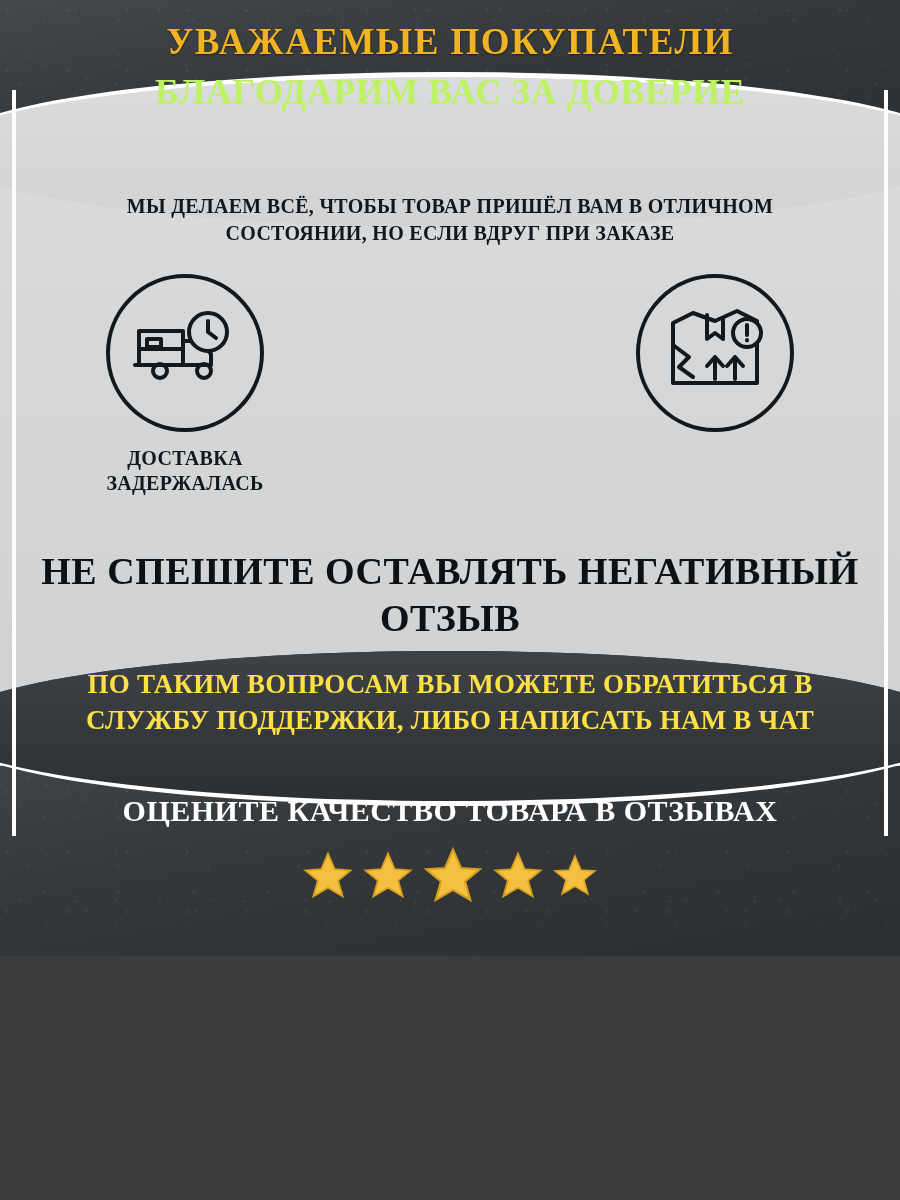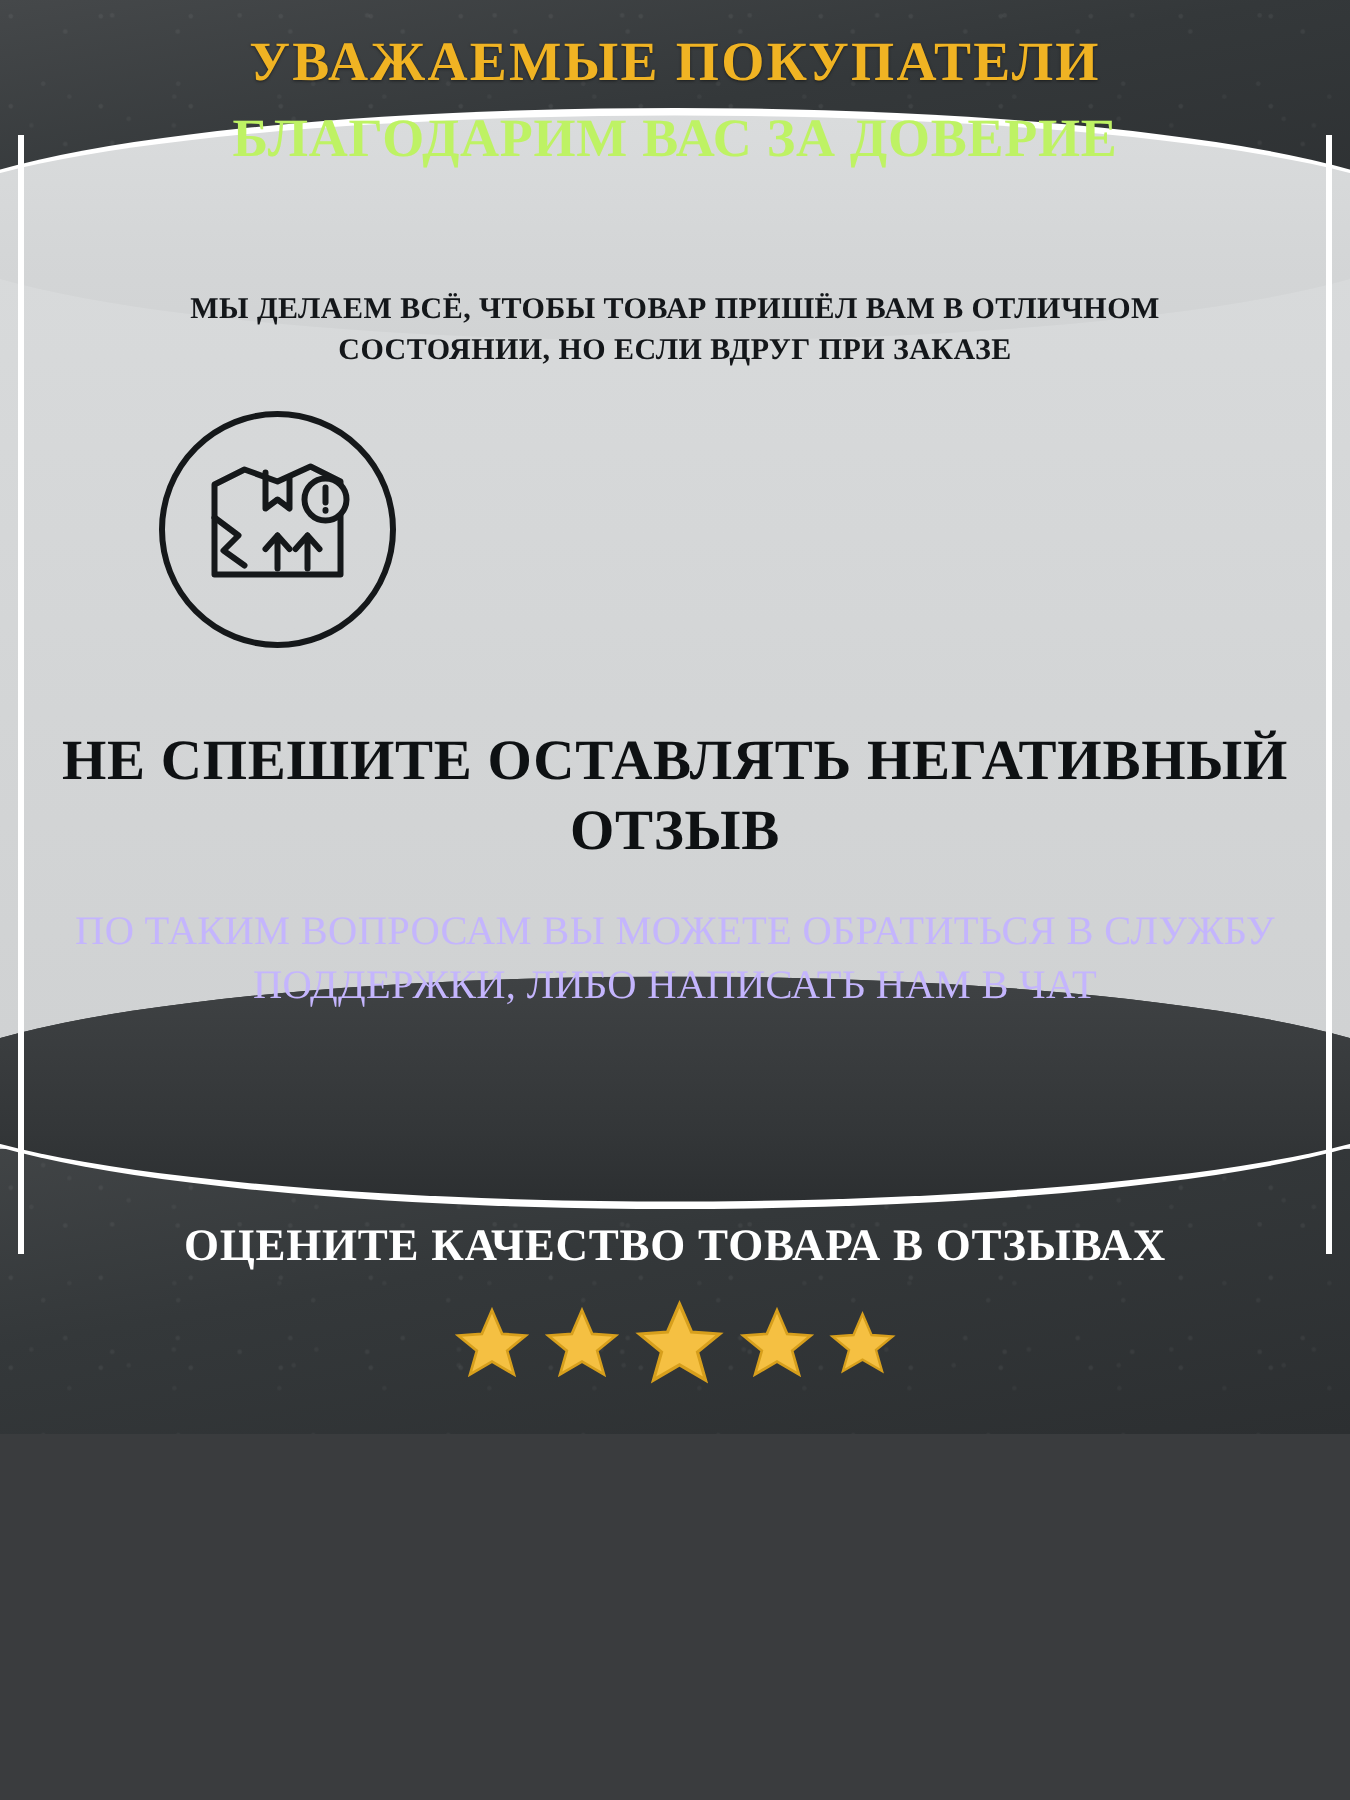--- a/index.html
+++ b/index.html
@@ -183,22 +183,22 @@
     font-weight: bold;
     color: #0e1113;
     text-transform: uppercase;
     line-height: 1.22;
     letter-spacing: 0.5px;
   }
 
   .note {
     margin-top: 26px;
     font-size: 27px;
-    font-weight: normal;
-    color: #c4b5fd;
+    font-weight: bold;
+    color: #fde047;
     text-transform: uppercase;
     line-height: 1.32;
     letter-spacing: 0.2px;
   }
 
   
   .footer {
     position: absolute;
     left: 0;
     right: 0;
@@ -209,21 +209,20 @@
     padding-top: 22px;
     box-sizing: border-box;
   }
   .footer-title {
     font-size: 30px;
     font-weight: bold;
     color: #ffffff;
     text-transform: uppercase;
     line-height: 1.22;
     letter-spacing: 0.5px;
-    margin-top: 20px;
   }
   .stars {
     margin-top: 14px;
     display: flex;
     justify-content: center;
     align-items: center;
     gap: 6px;
   }
   .star {
     display: block;
@@ -246,20 +245,38 @@
     <div class="header-title">УВАЖАЕМЫЕ ПОКУПАТЕЛИ</div>
     <div class="header-sub">БЛАГОДАРИМ ВАС ЗА ДОВЕРИЕ</div>
   </div>
 
   <div class="content">
 
     <div class="intro">МЫ ДЕЛАЕМ ВСЁ, ЧТОБЫ ТОВАР ПРИШЁЛ ВАМ В ОТЛИЧНОМ СОСТОЯНИИ, НО ЕСЛИ ВДРУГ ПРИ ЗАКАЗЕ</div>
 
     <div class="icons-row">
 
+      <div class="icon-item">
+        <div class="icon-circle">
+          <span>
+            <svg width="104" height="80" viewBox="0 0 104 80" fill="none" stroke="#15181a" stroke-width="4" stroke-linecap="round" stroke-linejoin="round">
+              <path d="M6 20 h44 v34 H6 z"></path>
+              <path d="M50 30 h16 l12 13 v11 H50 z"></path>
+              <path d="M6 38 h44"></path>
+              <path d="M14 28 h14 v8 H14 z"></path>
+              <path d="M2 54 h18 M34 54 h12 M64 54 h12"></path>
+              <circle cx="27" cy="60" r="7"></circle>
+              <circle cx="71" cy="60" r="7"></circle>
+              <circle cx="75" cy="21" r="19" fill="#d5d7d8"></circle>
+              <path d="M75 10 v11 l8 6"></path>
+            </svg>
+          </span>
+        </div>
+        <div class="icon-caption">ДОСТАВКА ЗАДЕРЖАЛАСЬ</div>
+      </div>
 
 
       <div class="icon-item">
         <div class="icon-circle">
           <span>
             <svg width="104" height="92" viewBox="0 0 104 92" fill="none" stroke="#15181a" stroke-width="4" stroke-linecap="round" stroke-linejoin="round">
               <path d="M10 18 L30 8 L52 16 L74 6 L94 16 v62 H10 z"></path>
               <path d="M44 10 v24 l8 -6 8 6 V14"></path>
               <path d="M10 40 L26 52 L16 62 L30 72"></path>
               <path d="M52 74 V52 M52 52 l-8 9 M52 52 l8 9"></path>

